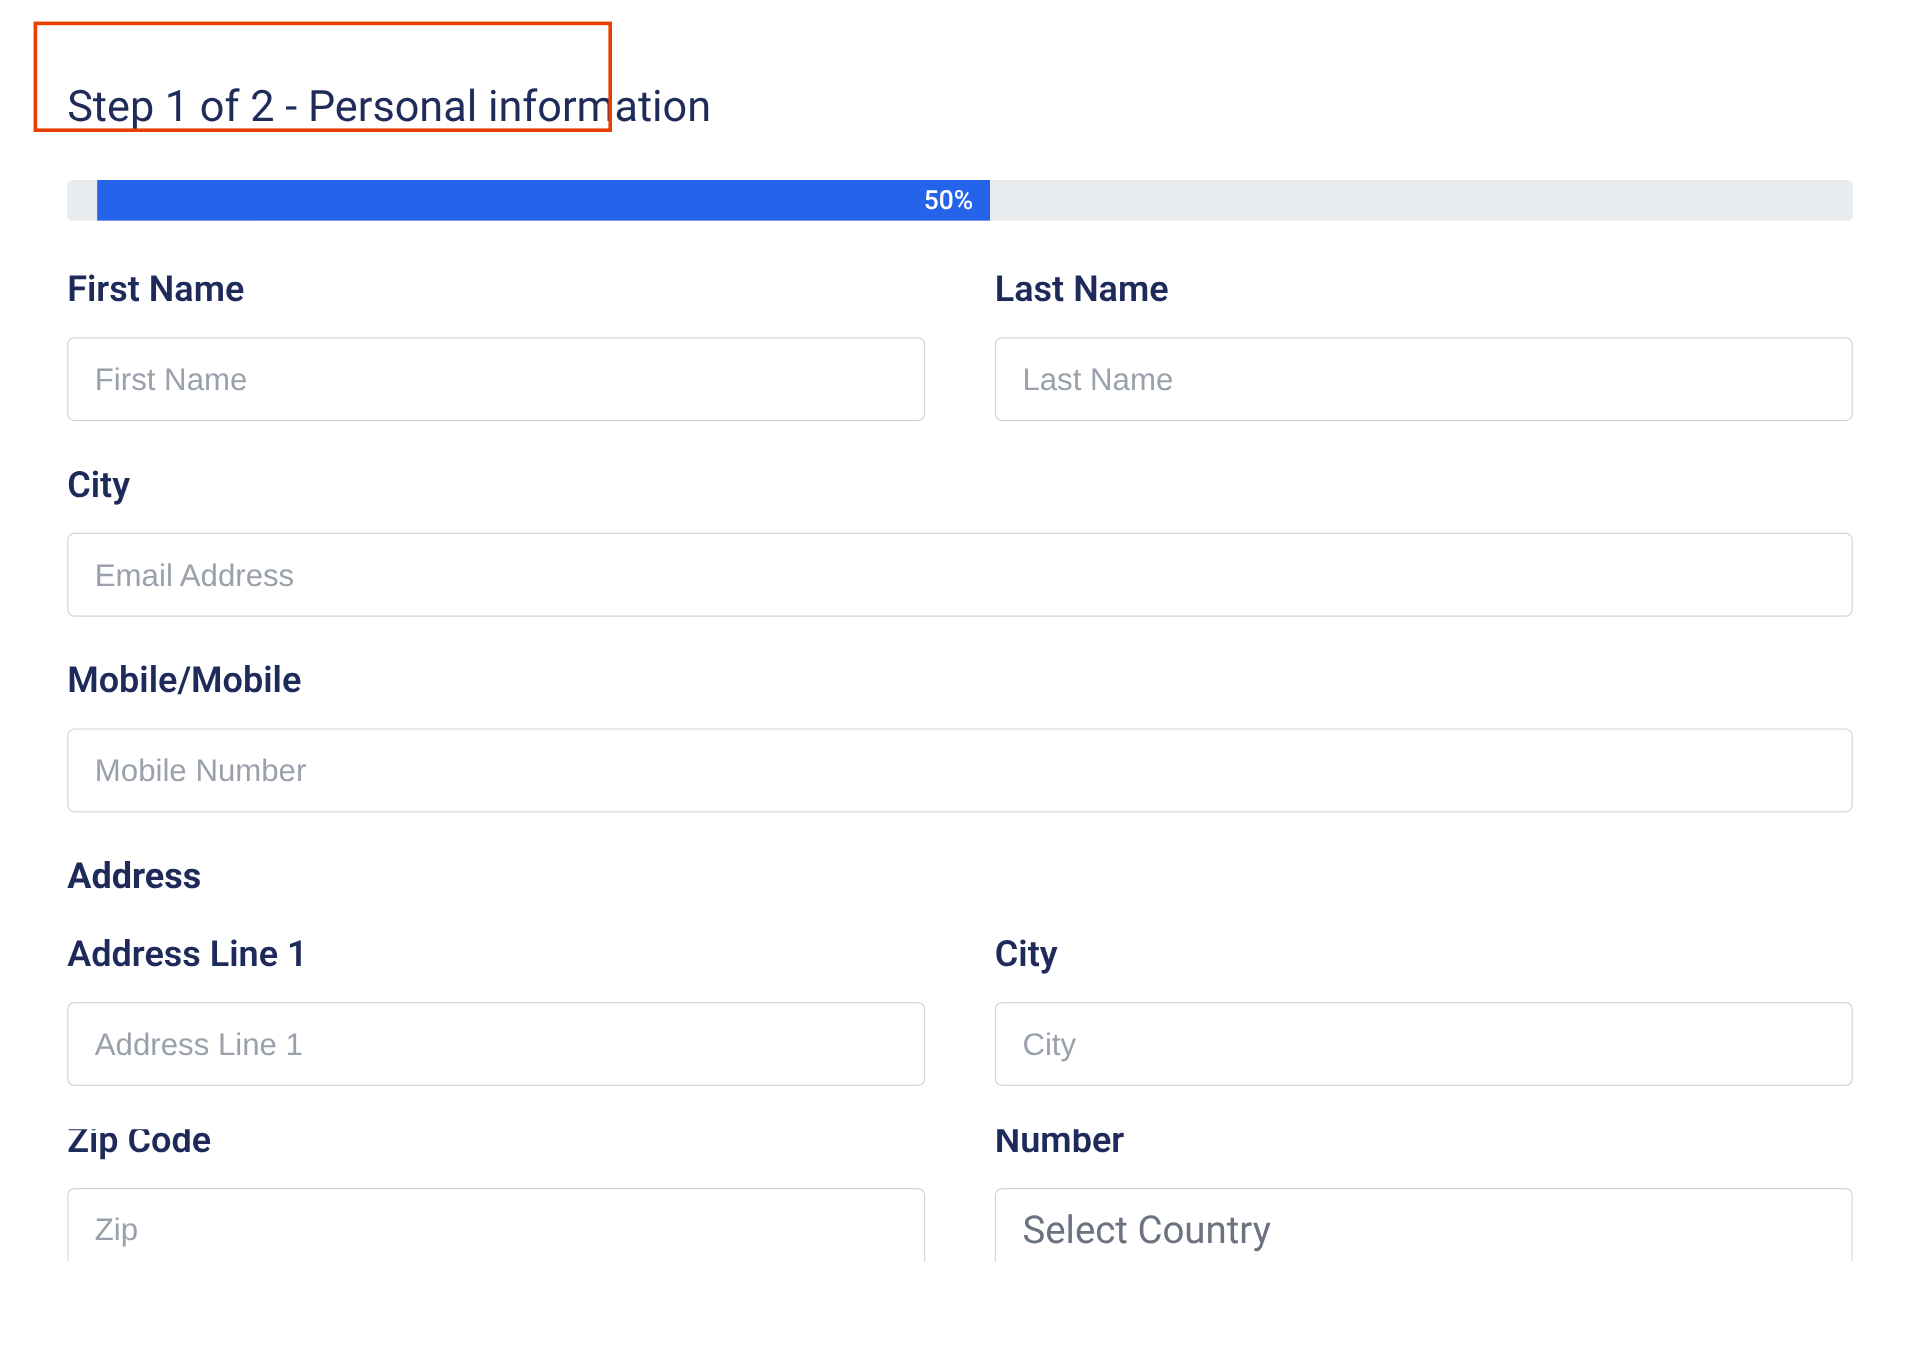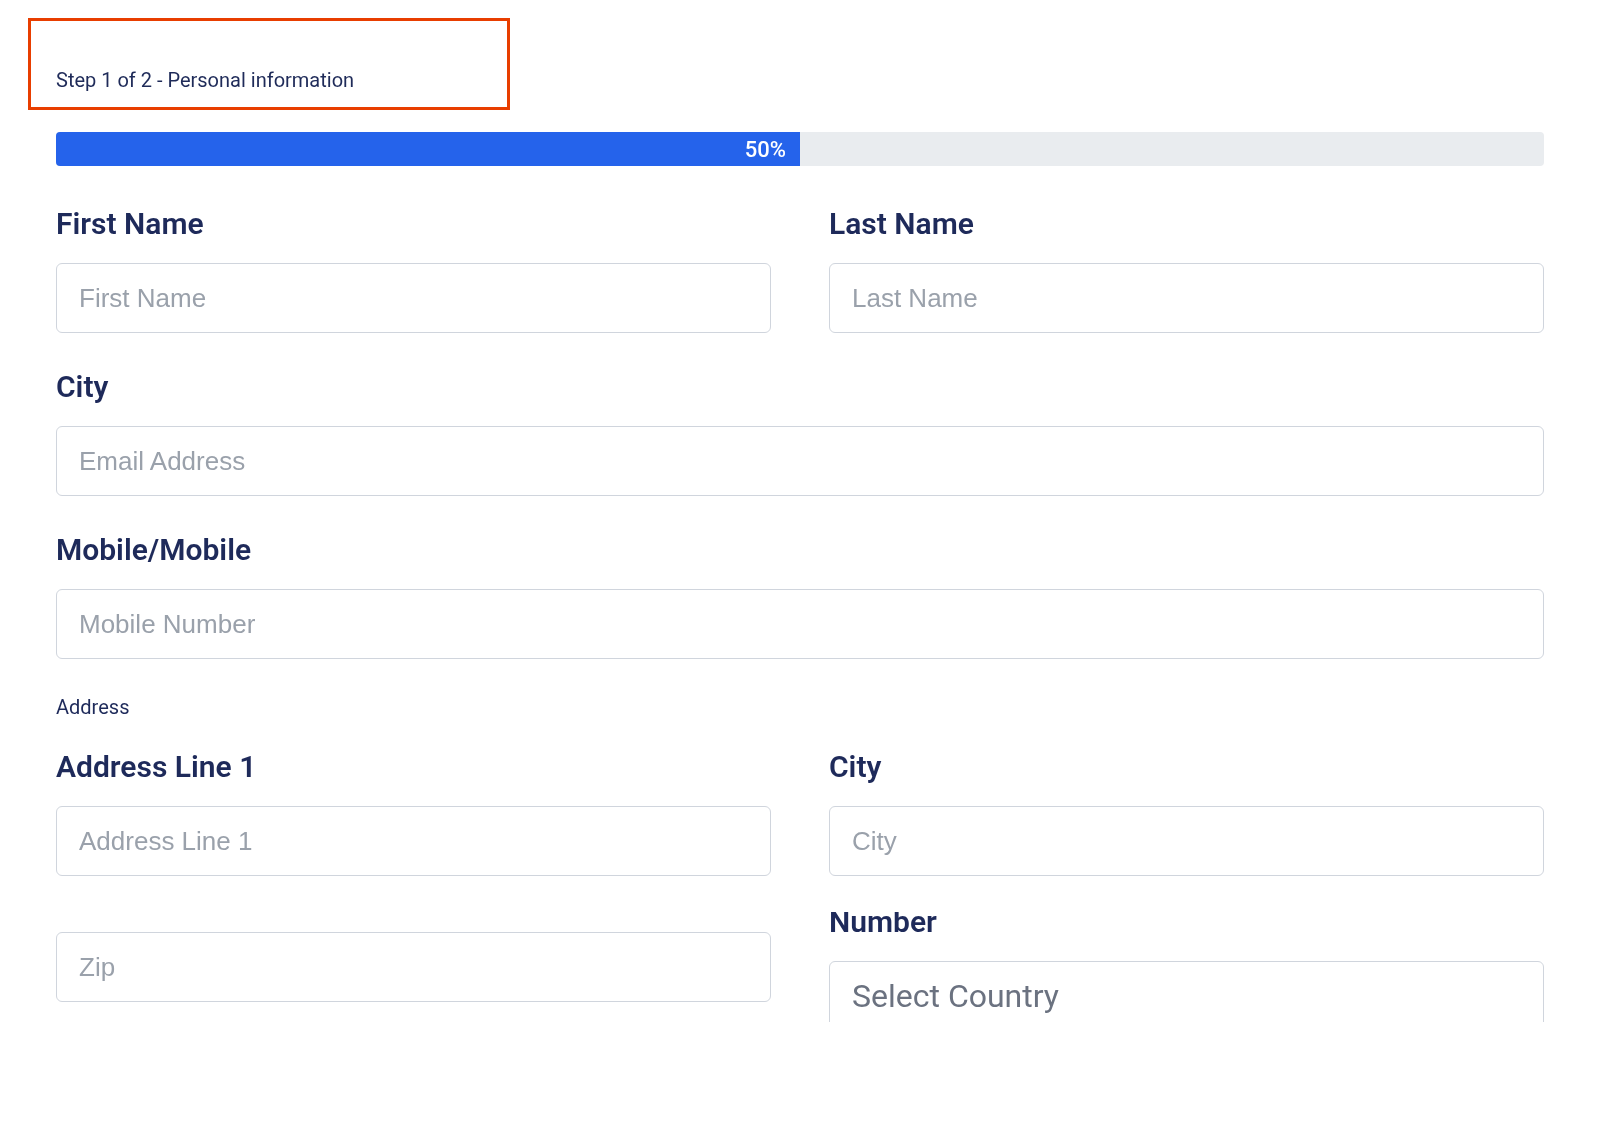--- a/index.html
+++ b/index.html
@@ -21,21 +21,21 @@
       position: absolute;
       top: 18px;
       left: 28px;
       width: 482px;
       height: 92px;
       border: 3px solid #e83e00;
       pointer-events: none;
     }
     .step-header {
       padding: 68px 0 32px 56px;
-      font-size: 20px;
+      font-size: 36px;
       color: #1f2b59;
       font-weight: 400;
     }
     .progress-container {
       margin: 0 56px 40px 56px;
     }
     .progress-track {
       width: 100%;
       height: 34px;
       background: #e9ecef;
@@ -46,20 +46,21 @@
     .progress-fill {
       height: 100%;
       background: #2563eb;
       display: flex;
       align-items: center;
       justify-content: flex-end;
       padding-right: 14px;
       color: #ffffff;
       font-size: 22px;
       font-weight: 500;
+      margin-left: 25px;
     }
     .form-container {
       padding: 0 56px;
     }
     .form-row {
       display: flex;
       gap: 58px;
       margin-bottom: 36px;
       align-items: center;
     }
@@ -70,22 +71,22 @@
       width: 100%;
     }
     .form-label {
       display: block;
       font-size: 30px;
       font-weight: 600;
       color: #1e2a5a;
       margin-bottom: 22px;
     }
     .section-heading {
-      font-size: 20px;
-      font-weight: 400;
+      font-size: 30px;
+      font-weight: 700;
       color: #1e2a5a;
       margin-bottom: 30px;
     }
     .form-input {
       width: 100%;
       height: 70px;
       padding: 0 22px;
       font-size: 26px;
       border: 1px solid #d0d5dd;
       border-radius: 6px;
@@ -166,20 +167,21 @@
       <input type="text" class="form-input" placeholder="Address Line 1" style="">
     </div>
     <div class="form-col">
       <label class="form-label">City</label>
       <input type="text" class="form-input" placeholder="City" style="">
     </div>
   </div>
 
   <div class="form-row cut-bottom" style="height:110px;">
     <div class="form-col">
+      <label class="form-label">Zip Code</label>
       <input type="text" class="form-input" placeholder="Zip" style="">
     </div>
     <div class="form-col">
       <label class="form-label">Number</label>
       <div class="form-select">
         <span>Select Country</span>
       </div>
     </div>
   </div>
 

